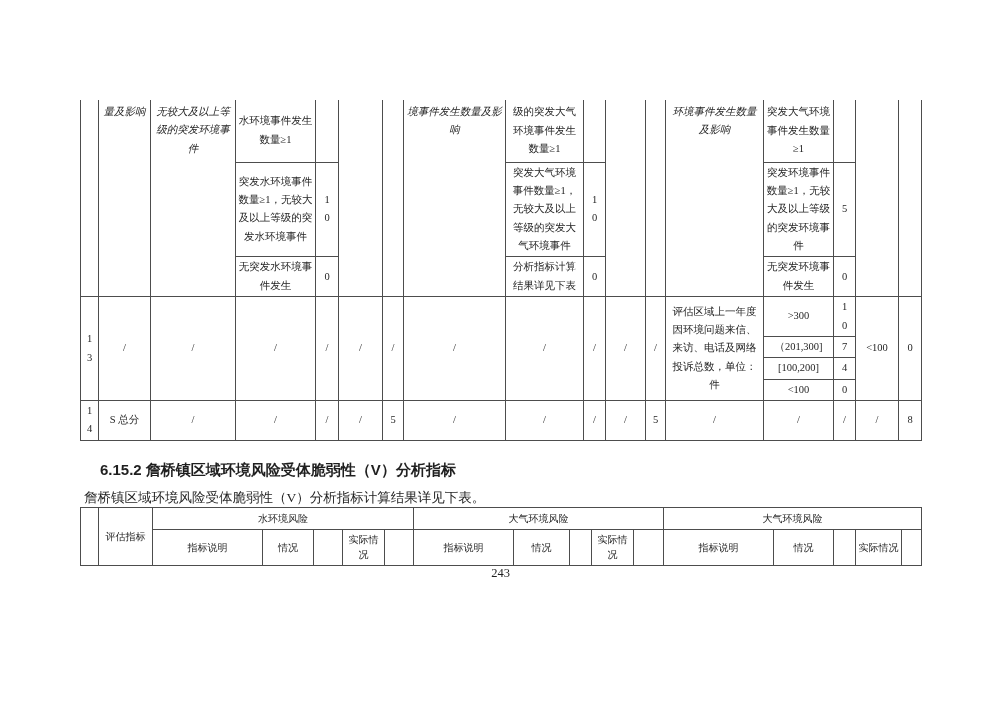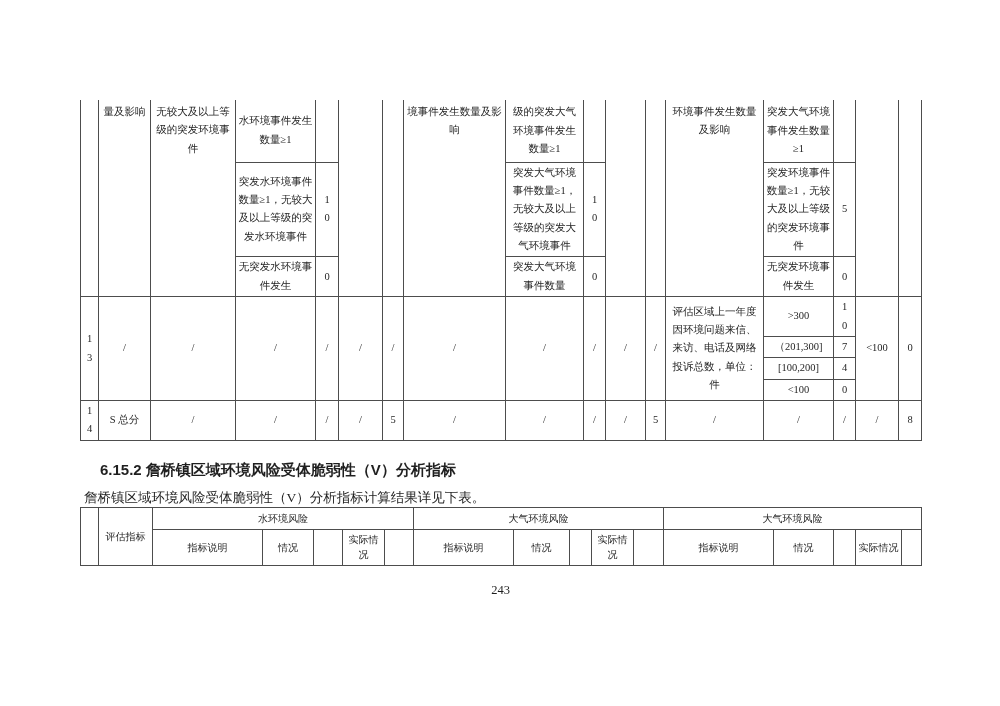--- a/index.html
+++ b/index.html
@@ -4,32 +4,32 @@
 <style>
   html,body{margin:0;padding:0;background:#ffffff;}
   .sheet{position:relative;width:1000px;height:706px;background:#fff;overflow:hidden;
          font-family:"Liberation Serif","DejaVu Serif",serif;color:#1f1f1f;}
   .inner{position:absolute;left:80px;top:100px;width:841px;}
   table{border-collapse:collapse;table-layout:fixed;width:841px;}
   td{border:1px solid #4d4d4d;text-align:center;vertical-align:middle;
      padding:1px 2px;overflow:hidden;word-break:break-word;}
   .t1{font-size:10.5px;line-height:1.75;}
   .t1 tr.cut td{border-top:none;}
-  .vtop{vertical-align:top;padding-top:3px;}
+  .vtop{vertical-align:top;padding-top:3px;font-style:italic;}
   .stack{display:inline-block;width:1ch;word-break:break-all;}
   .stackc{display:inline-block;width:1em;word-break:break-all;margin-left:48px;}
   .wrap3{display:inline-block;width:3em;word-break:break-all;}
   .nowrap{white-space:nowrap;}
   .t2{font-size:10px;line-height:1.55;}
   .heading{margin:20px 0 0 20px;font-size:15px;font-weight:bold;
            font-family:"Liberation Sans","DejaVu Sans",sans-serif;}
   .intro{margin:9px 0 0 4px;font-size:13.5px;}
   .caption{margin:11px 0 10px 0;text-align:center;font-size:13px;font-weight:bold;
            font-family:"Liberation Sans","DejaVu Sans",sans-serif;}
-  .pagenum{margin-top:17px;text-align:center;font-size:12.5px;}
+  .pagenum{margin-top:0;text-align:center;font-size:12.5px;}
 </style>
 </head>
 <body>
 
 <div class="sheet">
   <div class="inner">
 
     <table class="t1">
       <colgroup>
         <col style="width:18px">
@@ -74,21 +74,21 @@
           <td>突发水环境事件数量≥1，无较大及以上等级的突发水环境事件</td>
           <td><span class="stack">10</span></td>
           <td>突发大气环境事件数量≥1，无较大及以上等级的突发大气环境事件</td>
           <td><span class="stack">10</span></td>
           <td>突发环境事件数量≥1，无较大及以上等级的突发环境事件</td>
           <td>5</td>
         </tr>
         <tr style="height:38px">
           <td>无突发水环境事件发生</td>
           <td>0</td>
-          <td>突发大气环境事件数量</td>
+          <td>分析指标计算结果详见下表</td>
           <td>0</td>
           <td>无突发环境事件发生</td>
           <td>0</td>
         </tr>
 
         <tr style="height:37px">
           <td rowspan="4"><span class="stack">13</span></td>
           <td rowspan="4">/</td>
           <td rowspan="4">/</td>
           <td rowspan="4">/</td>

